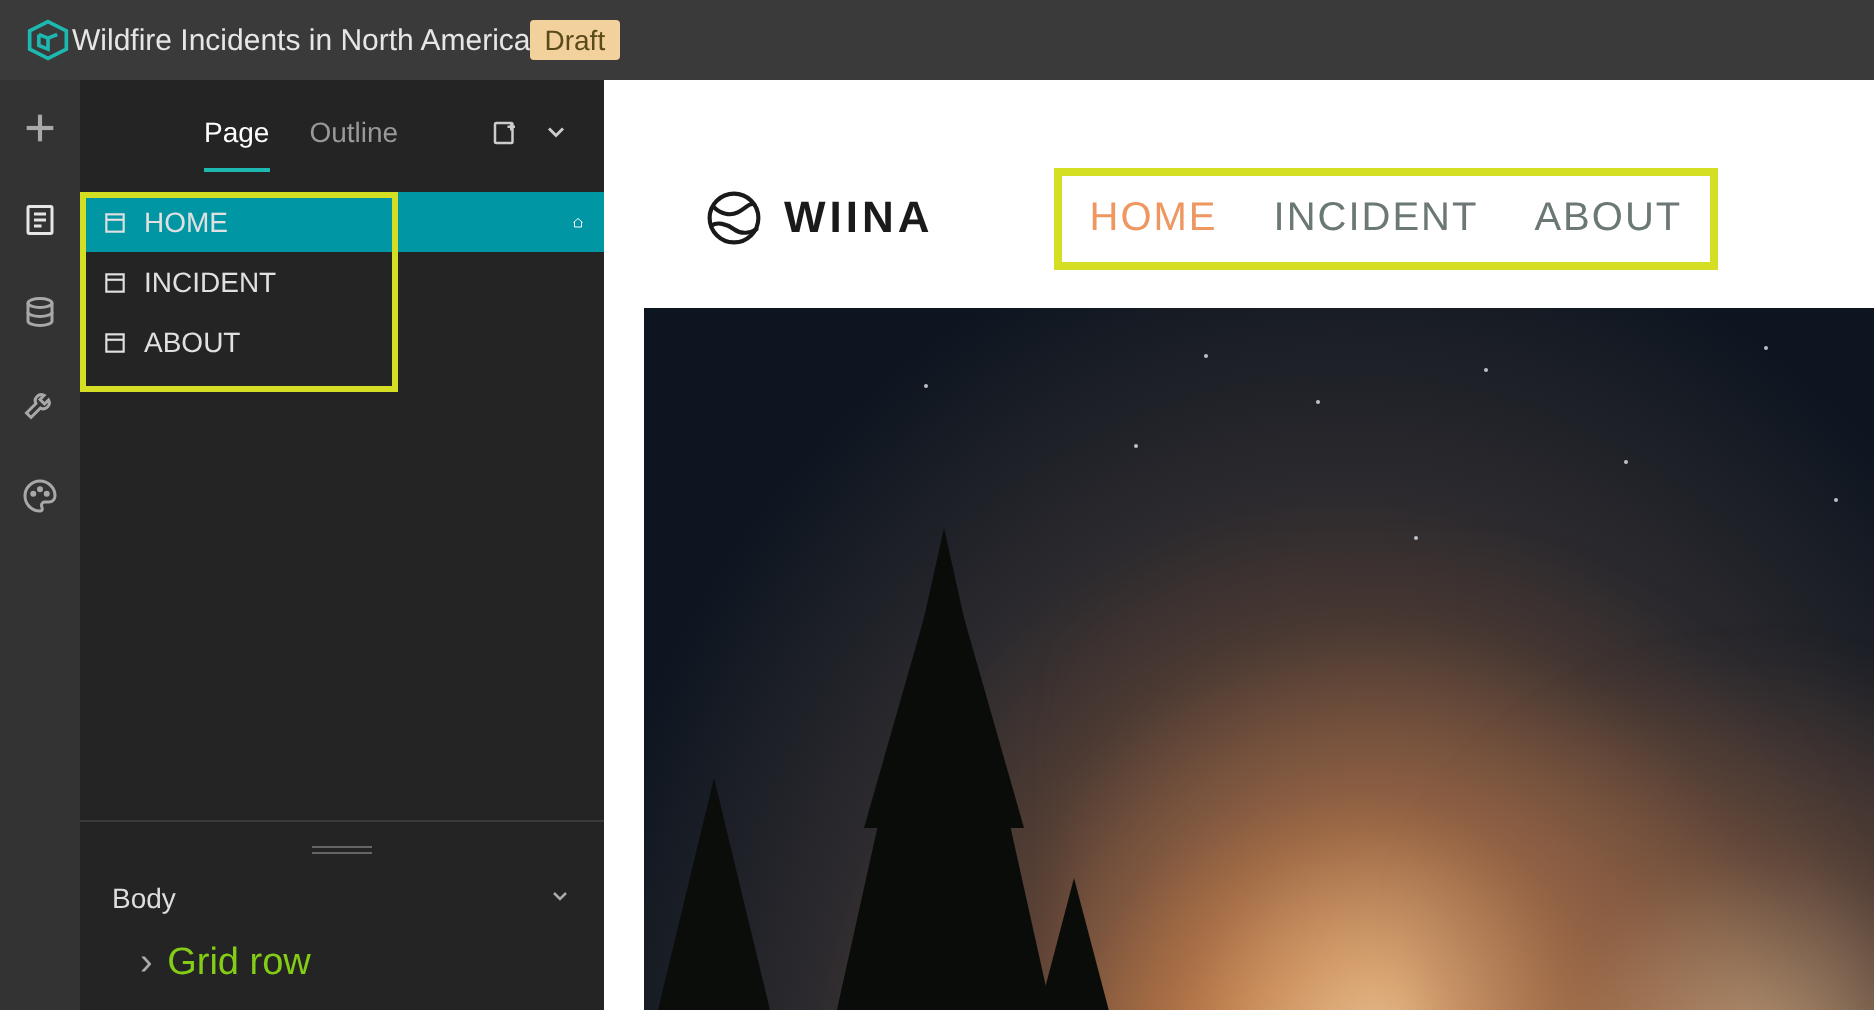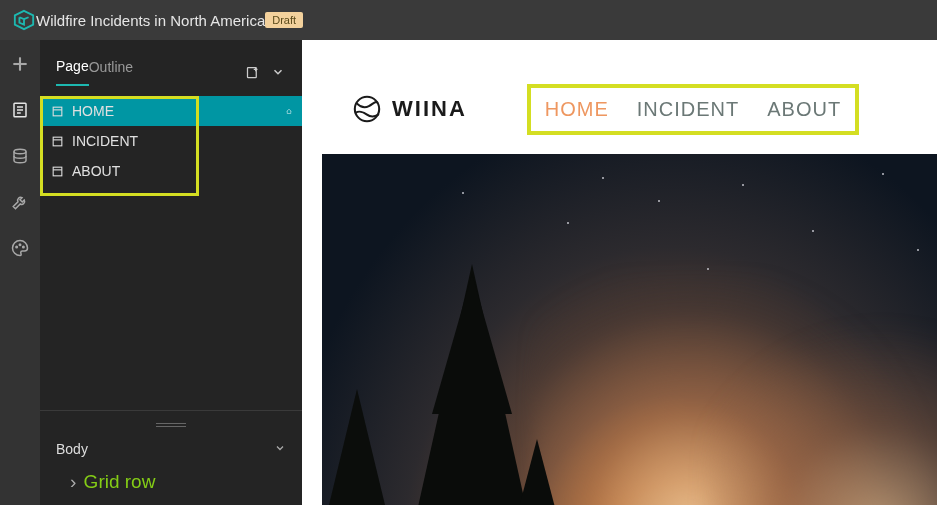--- a/index.html
+++ b/index.html
@@ -2,32 +2,32 @@
 <html><head>
   <meta charset="utf-8">
   <style>
     * { margin: 0; padding: 0; box-sizing: border-box; font-family: -apple-system, BlinkMacSystemFont, "Segoe UI", sans-serif; }
     body { width: 937px; height: 505px; background: #2b2b2b; overflow: hidden; }
 
     
     .topbar { height: 40px; background: #3a3a3a; display: flex; align-items: center; padding: 0 12px; }
     .logo-app { width: 24px; height: 24px; display: flex; align-items: center; justify-content: center; color: #1db8b0; }
     .topbar-title { color: #e6e6e6; font-size: 15px; font-weight: 400; flex: 0 0 auto; }
-    .draft-badge { background: #f3d19c; color: #5a4a1a; font-size: 11px; padding: 2px 7px; border-radius: 2px; font-weight: 500; }
+    .draft-badge { background: #f3d19c; color: #5a4a1a; font-size: 14px; padding: 2px 7px; border-radius: 2px; font-weight: 500; }
 
     .main { display: flex; height: calc(100% - 40px); }
 
     
     .rail { width: 40px; background: #333333; display: flex; flex-direction: column; align-items: center; padding-top: 12px; gap: 22px; }
     .rail-item { width: 24px; height: 24px; display: flex; align-items: center; justify-content: center; color: #a8a8a8; cursor: pointer; }
     .rail-item.active { color: #e6e6e6; }
 
     
     .side { width: 262px; background: #242424; display: flex; flex-direction: column; padding: 8px 0 0 0; }
-    .side-tabs { display: flex; align-items: center; padding: 10px 16px 0 16px; position: relative; }
+    .side-tabs { display: flex; align-items: flex-start; padding: 10px 16px 0 16px; gap: 20px; position: relative; margin-left: 46px; }
     .side-tab { color: #999; font-size: 14px; padding-bottom: 10px; cursor: pointer; }
     .side-tab.active { color: #fff; border-bottom: 2px solid #1db8b0; }
     .side-tabs-icons { margin-left: auto; display: flex; gap: 10px; color: #ccc; }
     .side-tabs-icon { width: 16px; height: 16px; display: flex; align-items: center; justify-content: center; cursor: pointer; }
     .page-item { display: flex; align-items: center; gap: 8px; padding: 7px 10px; color: #e0e0e0; font-size: 14px; cursor: pointer; }
     .page-item.active { background: #0096a3; }
     .page-item .page-icon { width: 14px; height: 14px; display: flex; align-items: center; justify-content: center; color: currentColor; }
     .home-icon-right { margin-left: auto; color: #fff; width: 16px; height: 16px; display: flex; align-items: center; justify-content: center; padding-right: 10px;}
     .page-row-full { display:flex; align-items:center; width: 100%; }
     .page-row-full.active { background: #0096a3; }

